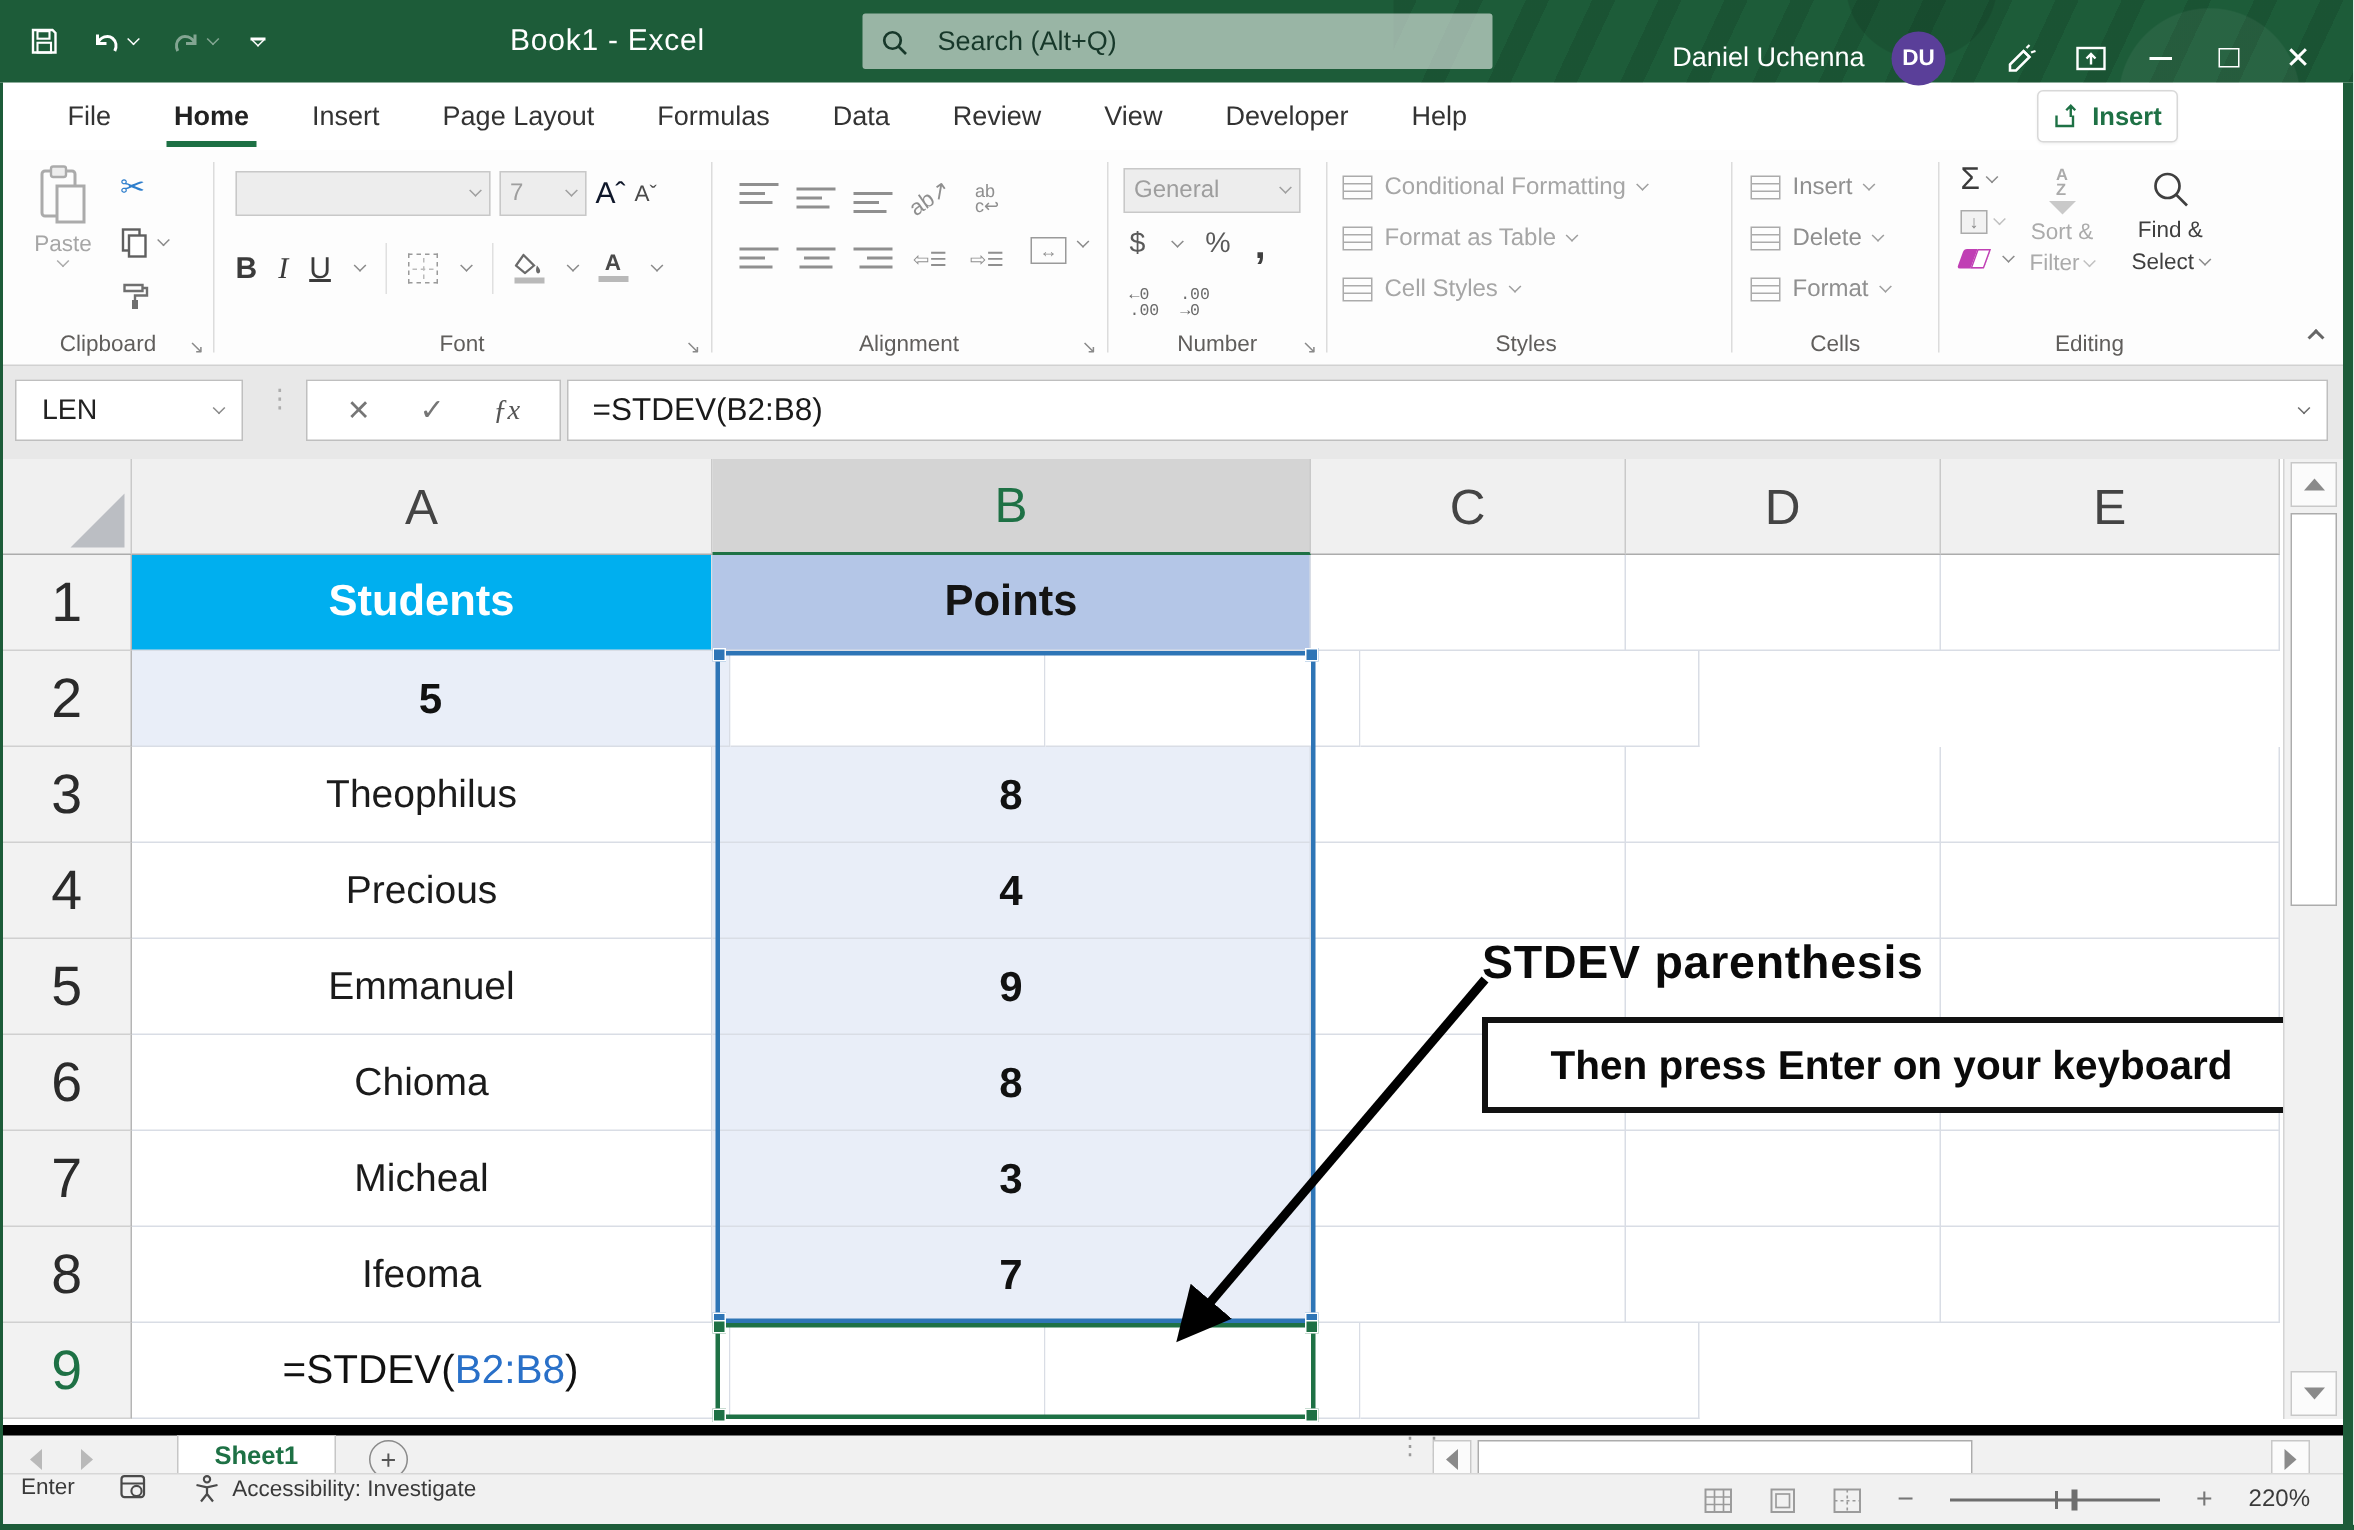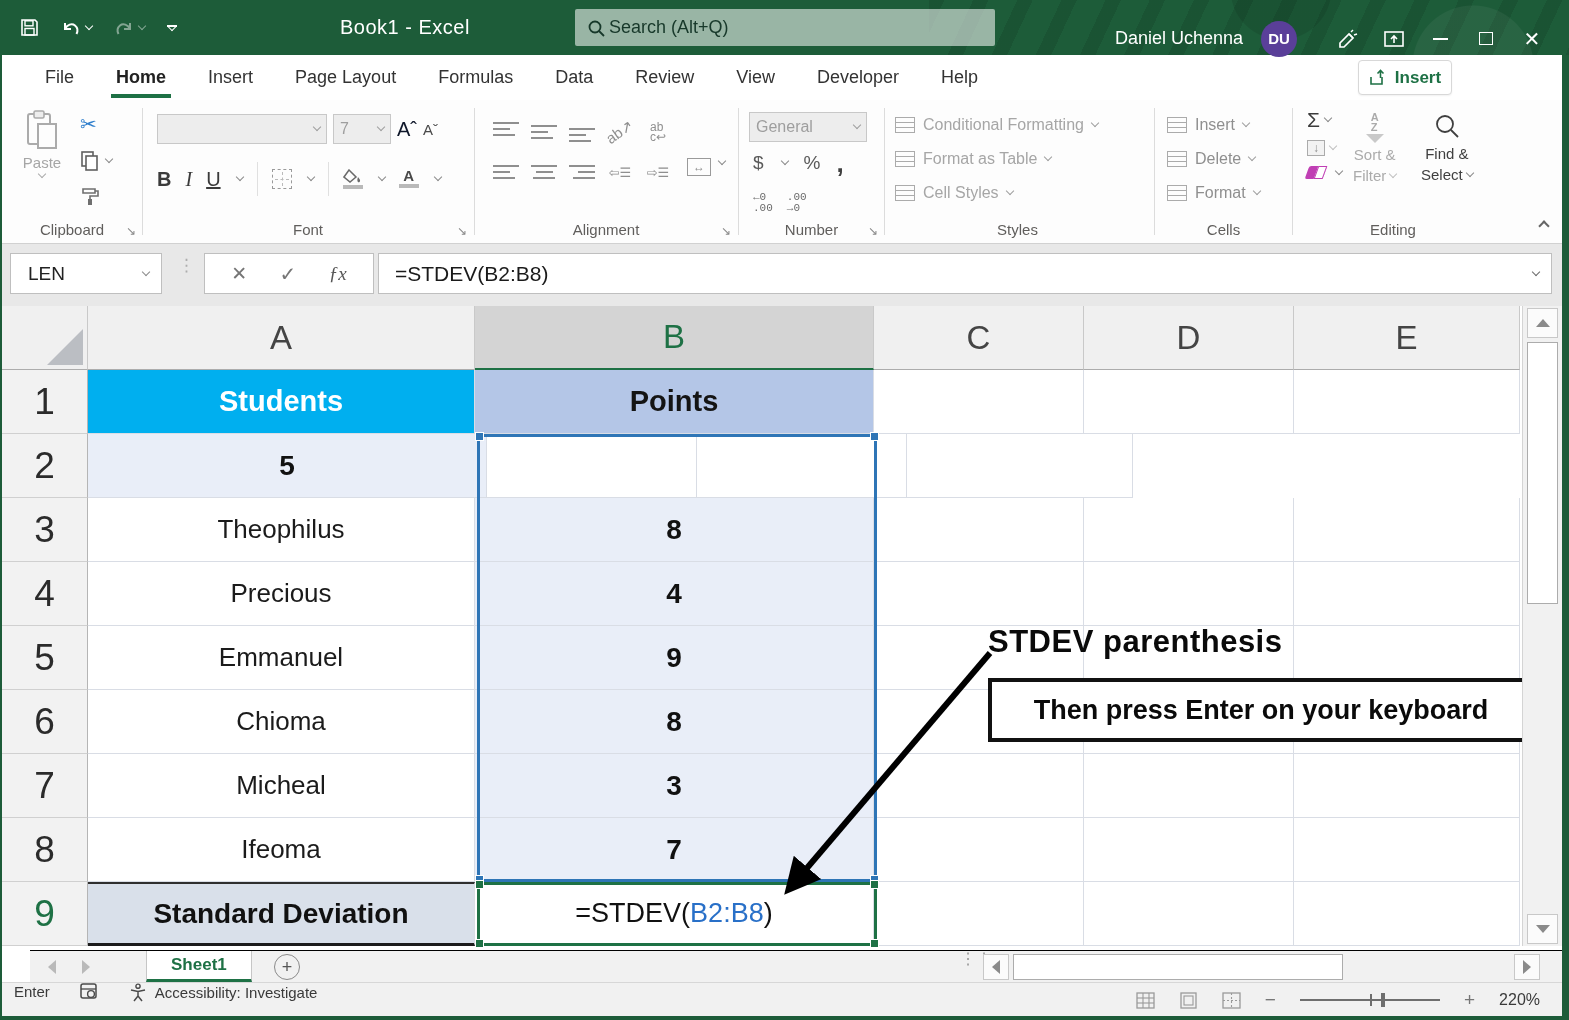--- a/index.html
+++ b/index.html
@@ -21,21 +21,21 @@
        repeating-linear-gradient(115deg, rgba(0,0,0,0.10) 0 14px, transparent 14px 40px); }
   .qat { position:absolute; left:20px; top:0; height:55px; display:flex; align-items:center; gap:22px; }
   .qat svg { display:block; }
   .chev { width:8px; height:8px; border-right:2px solid currentColor; border-bottom:2px solid currentColor; transform:rotate(45deg); display:inline-block; margin-top:-4px; }
   .chev.sm { width:6px; height:6px; border-width:1.5px; }
   .qat .pair { display:flex; align-items:center; gap:5px; color:#fff; }
   .qat .dim { opacity:.45; }
   .qat-custom { display:flex; flex-direction:column; align-items:center; gap:1px; color:#fff; }
   .qat-custom .bar { width:10px; height:2px; background:#fff; }
   .win-title { position:absolute; left:340px; top:0; height:55px; display:flex; align-items:center; font-size:20px; color:#fff; letter-spacing:.5px; }
-  .searchbox { position:absolute; left:575px; top:9px; width:420px; height:37px; background:rgba(255,255,255,0.55); border-radius:2px; display:flex; align-items:center; gap:14px; padding-left:34px; color:#17382A; font-size:18px; }
+  .searchbox { position:absolute; left:575px; top:9px; width:420px; height:37px; background:rgba(255,255,255,0.55); border-radius:2px; display:flex; align-items:center; gap:14px; padding-left:50px; color:#17382A; font-size:18px; }
   .tb-right { position:absolute; right:14px; top:11px; height:55px; display:flex; align-items:center; gap:0; }
   .user-name { color:#fff; font-size:18px; margin-right:18px; }
   .avatar { width:36px; height:36px; border-radius:50%; background:#5A3F99; color:#fff; font-size:15px; font-weight:bold; display:flex; align-items:center; justify-content:center; margin-right:28px; }
   .tb-btn { width:46px; height:55px; display:flex; align-items:center; justify-content:center; color:#fff; }
   .minimize-bar { width:15px; height:2px; background:#fff; }
   .maximize-box { width:14px; height:13px; border:1.6px solid #fff; }
   .close-x { font-size:20px; line-height:1; }
 
   
   .tabsrow { position:absolute; left:2px; right:7px; top:55px; height:45px; background:#fff; display:flex; align-items:center; padding-left:22px; gap:0; }
@@ -156,21 +156,21 @@
   .tri-down { width:0;height:0;border-left:7px solid transparent;border-right:7px solid transparent;border-top:8px solid #8a8a8a; }
   .tri-left { width:0;height:0;border-top:7px solid transparent;border-bottom:7px solid transparent;border-right:8px solid #8a8a8a; }
   .tri-right { width:0;height:0;border-top:7px solid transparent;border-bottom:7px solid transparent;border-left:8px solid #8a8a8a; }
 
   
   .anno-heading { position:absolute; left:988px; top:624px; font-size:31px; font-weight:800; color:#0a0a0a; letter-spacing:.5px; z-index:10; }
   .anno-box { position:absolute; left:988px; top:678px; width:546px; height:64px; border:4px solid #111; background:#fff; display:flex; align-items:center; justify-content:center; font-size:27px; font-weight:800; color:#0a0a0a; z-index:10; }
   .arrow-svg { position:absolute; left:0; top:0; width:1569px; height:1020px; pointer-events:none; z-index:9; }
 
   
-  .sheetbar { position:absolute; left:2px; right:7px; top:950px; height:32px; background:#F1F1F1; border-top:1px solid #000000;margin-left:28px; }
+  .sheetbar { position:absolute; left:2px; right:7px; top:950px; height:32px; background:#F1F1F1; border-top:7px solid #000000; }
   .nav-arrows { position:absolute; left:18px; top:0; height:32px; display:flex; align-items:center; gap:26px; }
   .nav-arrows .tri-left, .nav-arrows .tri-right { opacity:.55; }
   .sheettab { position:absolute; left:116px; top:0; height:31px; padding:0 24px; background:#fff; border-left:1px solid #C6C6C6; border-right:1px solid #C6C6C6; border-bottom:3px solid #1E7145; display:flex; align-items:center; font-size:17px; font-weight:bold; color:#1E7145; }
   .addsheet { position:absolute; left:244px; top:3px; width:26px; height:26px; border:1px solid #8a8a8a; border-radius:50%; display:flex; align-items:center; justify-content:center; color:#555; font-size:18px; }
   .sb-dots { position:absolute; left:930px; top:4px; color:#9a9a9a; font-size:16px; line-height:8px; }
   .hscroll { position:absolute; left:953px; right:22px; top:3px; height:26px; background:#F1F1F1; }
   .hs-btn { position:absolute; top:0; width:26px; height:26px; background:#FBFBFB; border:1px solid #C8C8C8; display:flex; align-items:center; justify-content:center; }
   .hs-thumb { position:absolute; left:30px; top:0; width:330px; height:26px; background:#fff; border:1px solid #ACACAC; }
 
   
@@ -589,21 +589,20 @@
       <div class="rh">8</div>
       <div class="cell cw-a name-cell">Ifeoma</div>
       <div class="cell cw-b pt-cell">7</div>
       <div class="cell cw-c"></div>
       <div class="cell cw-d"></div>
       <div class="cell cw-e"></div>
     </div>
 
     <div class="grow">
       <div class="rh sel9">9</div>
-      <div class="cell cw-a sd-cell">Standard Deviation</div>
       <div class="cell cw-b formula-cell">
         <span>=STDEV(</span>
           <span class="ref-blue">B2:B8</span>
           <span>)</span>
       </div>
       <div class="cell cw-c"></div>
       <div class="cell cw-d"></div>
       <div class="cell cw-e"></div>
     </div>
 

